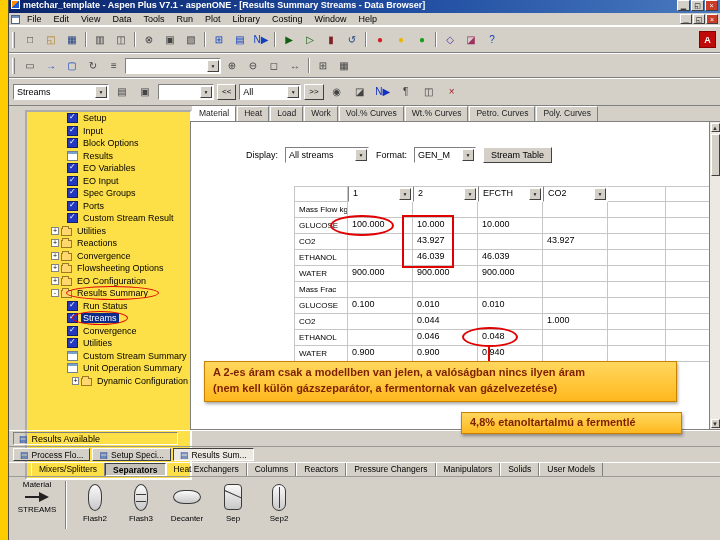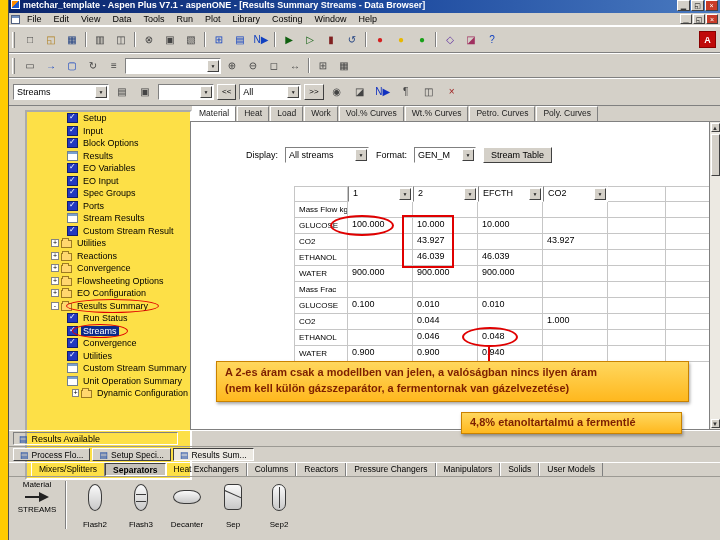--- a/index.html
+++ b/index.html
@@ -103,21 +103,21 @@
   .mshape{border:1.5px solid #3a3a3a;background:linear-gradient(180deg,#fafafa,#c8c8c8)}
   .shape-flash2 .mshape{width:14px;height:27px;border-radius:7px/11px}
   .shape-flash3 .mshape{width:14px;height:27px;border-radius:7px/11px;position:relative}
   .shape-flash3 .mshape::before,.shape-flash3 .mshape::after{content:"";position:absolute;left:1px;right:1px;border-top:1px solid #3a3a3a}
   .shape-flash3 .mshape::before{top:9px}.shape-flash3 .mshape::after{top:16px}
   .shape-decanter .mshape{width:28px;height:14px;border-radius:11px/7px}
   .shape-sep .mshape{width:18px;height:26px;border-radius:4px;position:relative;overflow:hidden}
   .shape-sep .mshape::before{content:"";position:absolute;left:-4px;top:10px;width:30px;border-top:1px solid #3a3a3a;transform:rotate(24deg)}
   .shape-sep2 .mshape{width:14px;height:27px;border-radius:7px;position:relative}
   .shape-sep2 .mshape::before{content:"";position:absolute;left:50%;top:2px;bottom:2px;border-left:1px solid #3a3a3a}
-  .mlabel{font-size:8px;margin-top:7px}
+  .mlabel{font-size:8px;margin-top:1px}
 
   
   .ann-ellipse{position:absolute;border:2px solid #e00000;border-radius:50%;z-index:60;pointer-events:none}
   .ann-rect{position:absolute;border:2px solid #e00000;z-index:60;pointer-events:none}
   .ann-line{position:absolute;width:0;border-left:2px solid #e00000;z-index:60;pointer-events:none}
   .note{position:absolute;z-index:70;background:linear-gradient(180deg,#ffd75e,#ffb81e);border:1px solid #c98200;box-shadow:1px 2px 3px rgba(0,0,0,.35);color:#7d1f00;font-weight:bold;font-size:11px;line-height:1.45;padding:3px 8px}
   .note.note2{padding:2px 8px}
 </style>
 </head>
 <body>
@@ -324,25 +324,20 @@
         <div class="tree-item icon-check" style="padding-left: 40px;">
 
           <span class="ticon"></span>
           <span class="tlabel">Spec Groups</span>
         </div>
         <div class="tree-item icon-check" style="padding-left: 40px;">
 
           <span class="ticon"></span>
           <span class="tlabel">Ports</span>
         </div>
-        <div class="tree-item icon-sheet" style="padding-left: 40px;">
-
-          <span class="ticon"></span>
-          <span class="tlabel">Stream Results</span>
-        </div>
         <div class="tree-item icon-check" style="padding-left: 40px;">
 
           <span class="ticon"></span>
           <span class="tlabel">Custom Stream Result</span>
         </div>
         <div class="tree-item icon-folder has-exp" style="padding-left: 24px;">
           <span class="exp">+</span>
           <span class="ticon"></span>
           <span class="tlabel">Utilities</span>
         </div>
@@ -620,19 +615,19 @@
         </span></span>
   </div>
 
 </div>
 
 <div class="ann-ellipse" style="left:330px;top:215px;width:64px;height:21px"></div>
 <div class="ann-rect" style="left:402px;top:215px;width:52px;height:53px"></div>
 <div class="ann-ellipse" style="left:462px;top:327px;width:56px;height:20px"></div>
 <div class="ann-line" style="left:488px;top:347px;height:15px"></div>
 
-<div class="note" style="left:216px;top:361px;width:473px;height:41px">
+<div class="note" style="left:204px;top:361px;width:473px;height:41px">
   <div>A 2-es áram csak a modellben van jelen, a valóságban nincs ilyen áram</div>
   <div>(nem kell külön gázszeparátor, a fermentornak van gázelvezetése)</div>
 </div>
 <div class="note note2" style="left:461px;top:412px;width:221px;height:22px">
   <div>4,8% etanoltartalmú a fermentlé</div>
 </div>
 
 </body></html>

